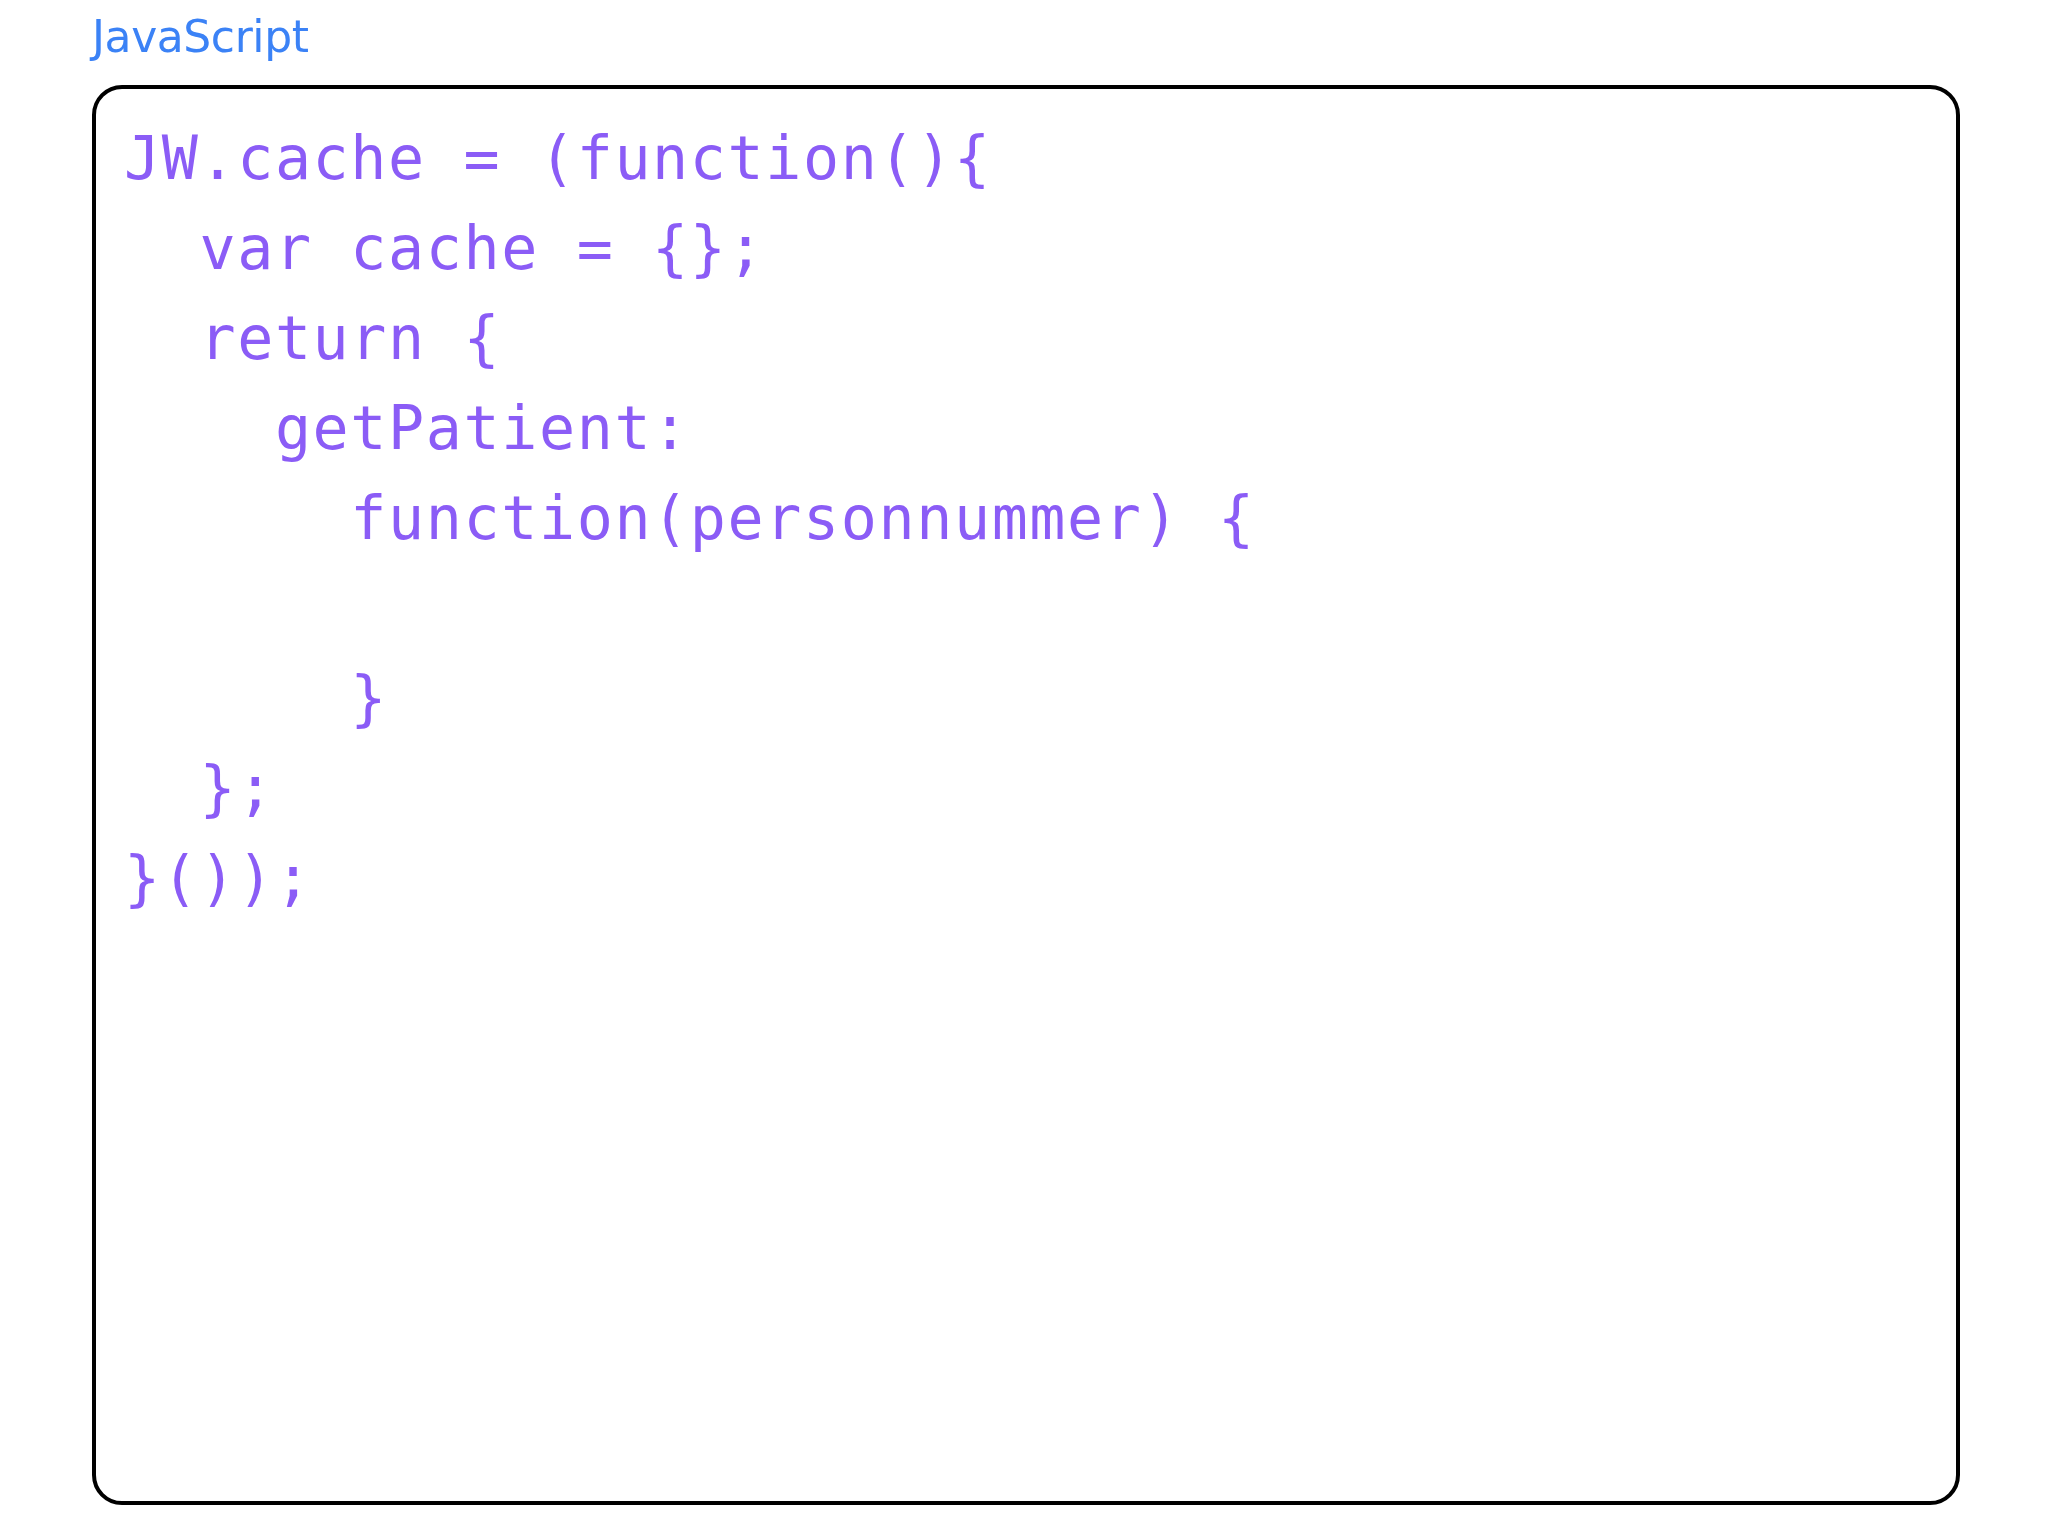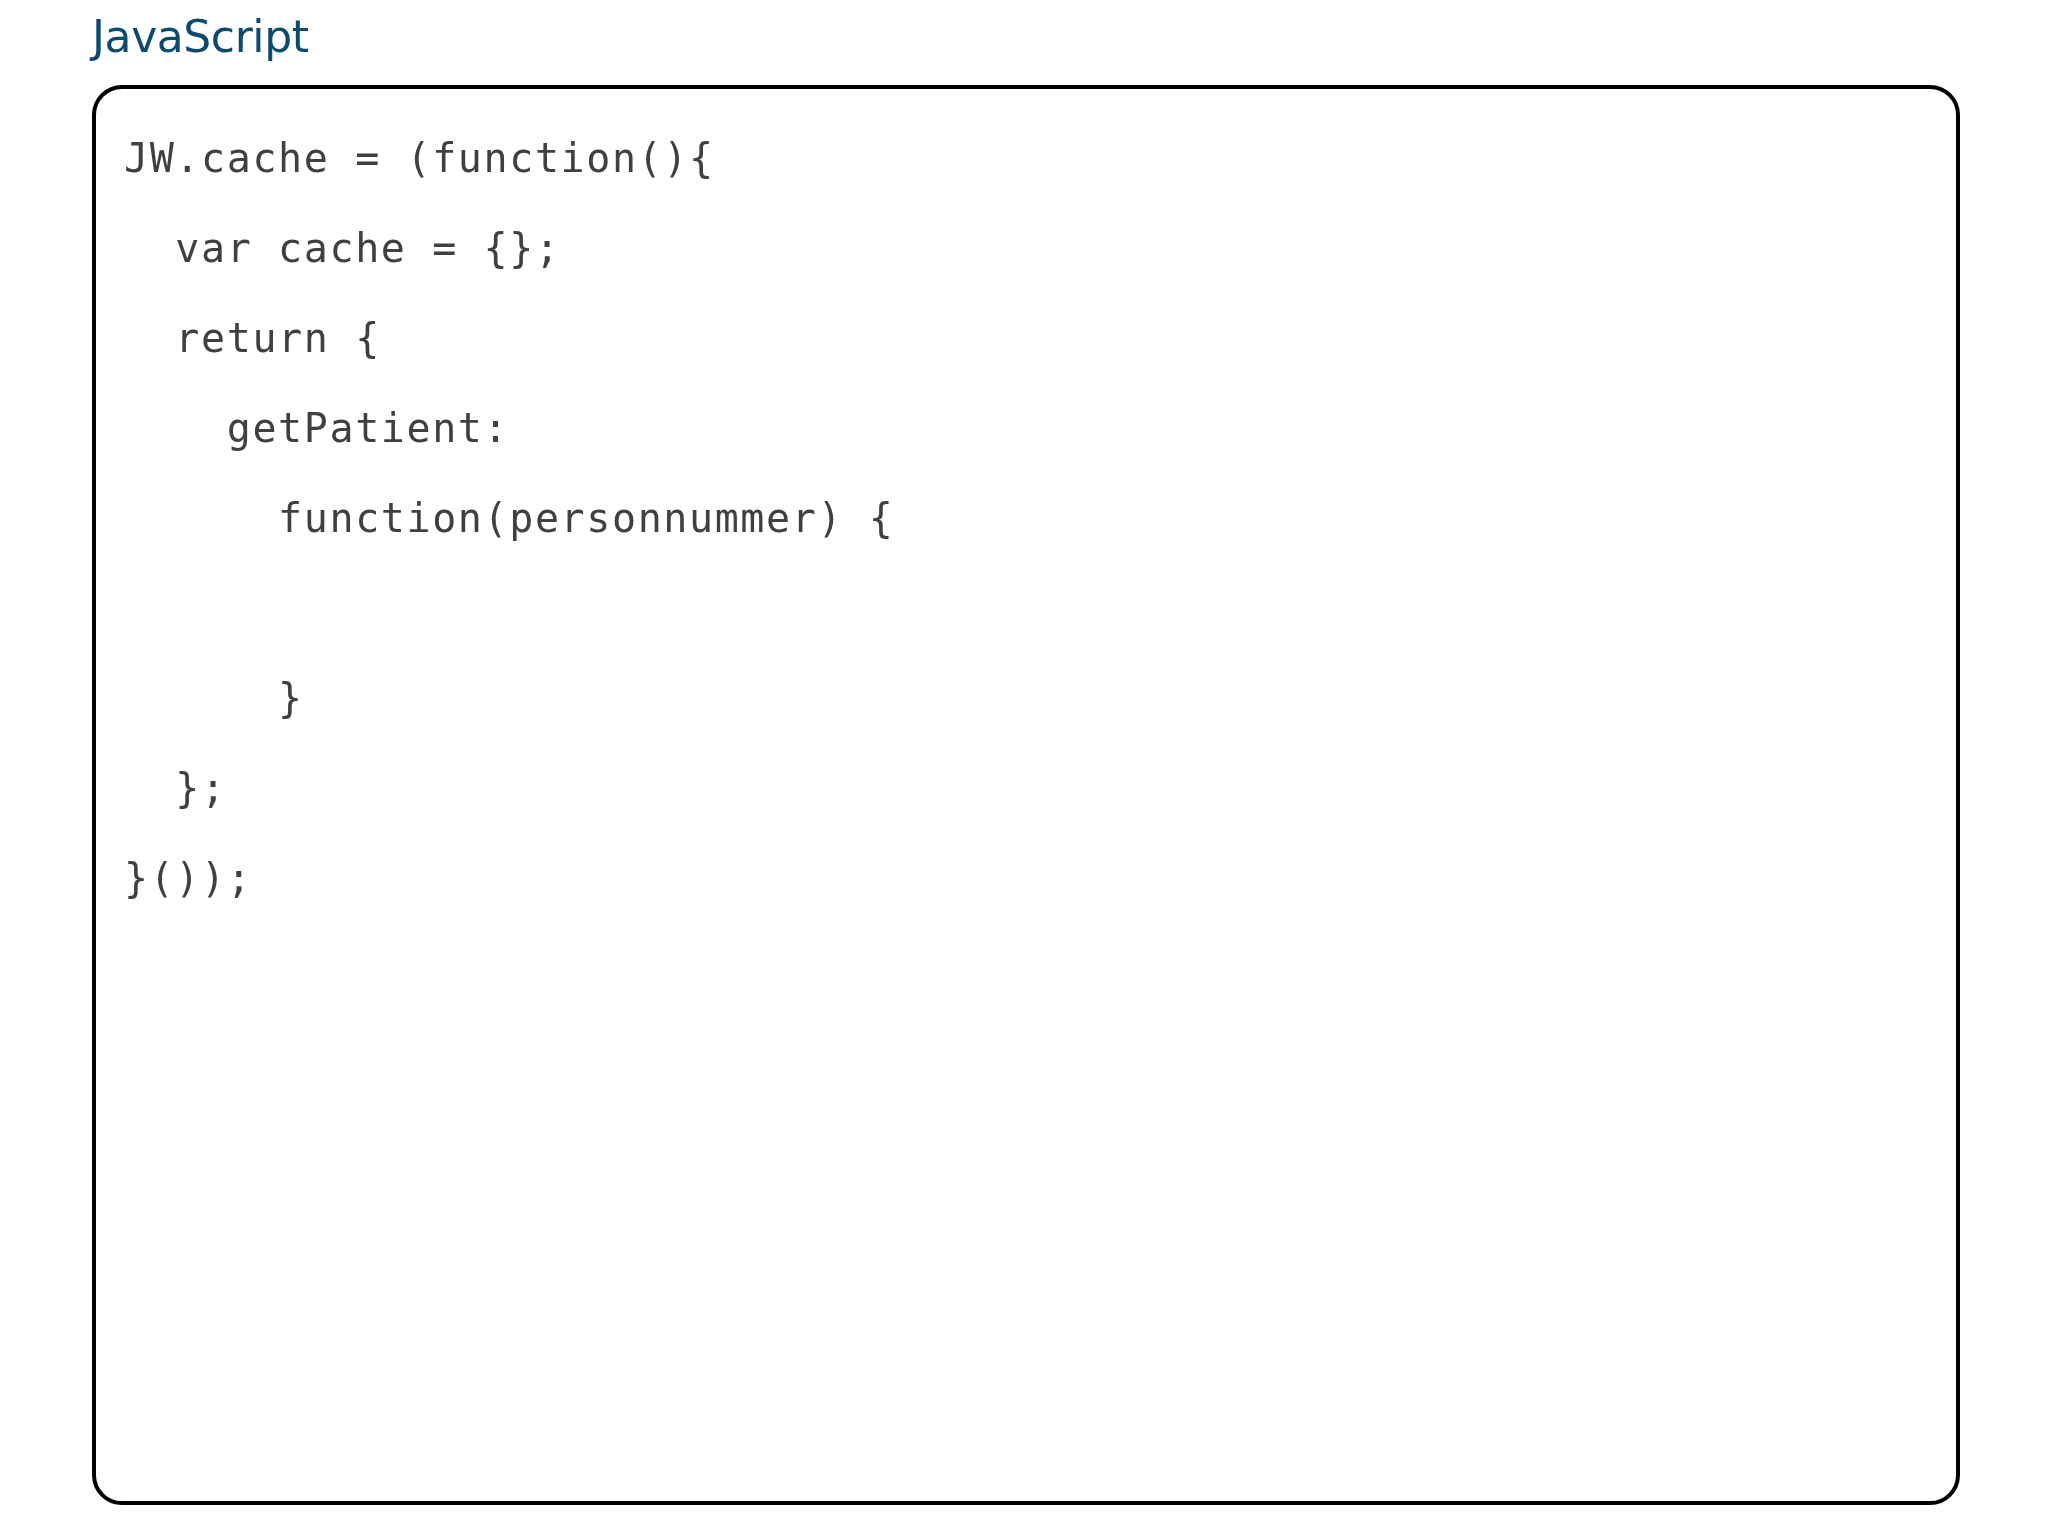--- a/index.html
+++ b/index.html
@@ -25,21 +25,21 @@
 
   
   #language-label {
     position: absolute;
     left: 92px;
     top: 14px;
     font-family: "DejaVu Sans", "Liberation Sans", sans-serif;
     font-size: 44px;
     line-height: 1.05;
     font-weight: 400;
-    color: #0c4a6e;
+    color: #3b82f6;
     letter-spacing: -0.4px;
     white-space: pre;
   }
 
   
   #code-box {
     position: absolute;
     left: 92px;
     top: 85px;
     width: 1868px;
@@ -52,23 +52,23 @@
 
   
   #code-listing {
     position: absolute;
     left: 28px;
     top: 24px;
     right: 10px;
     margin: 0;
     padding: 0;
     font-family: "DejaVu Sans Mono", "Liberation Mono", monospace;
-    font-size: 40px;
+    font-size: 60px;
     line-height: 90px;
-    color: #404040;
+    color: #8b5cf6;
     white-space: pre;
     font-weight: 400;
     letter-spacing: 1.6px;
   }
   #code-listing .code-line {
     display: block;
     height: 90px;
     white-space: pre;
     min-height: 90px;
   }

